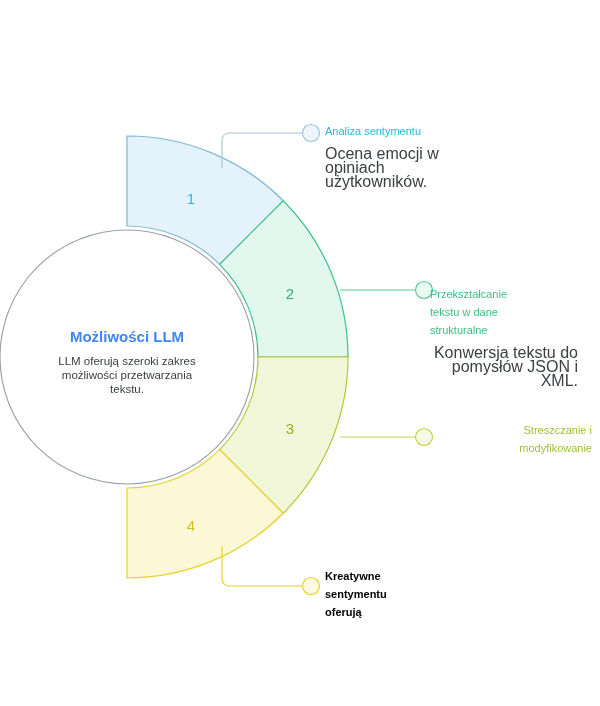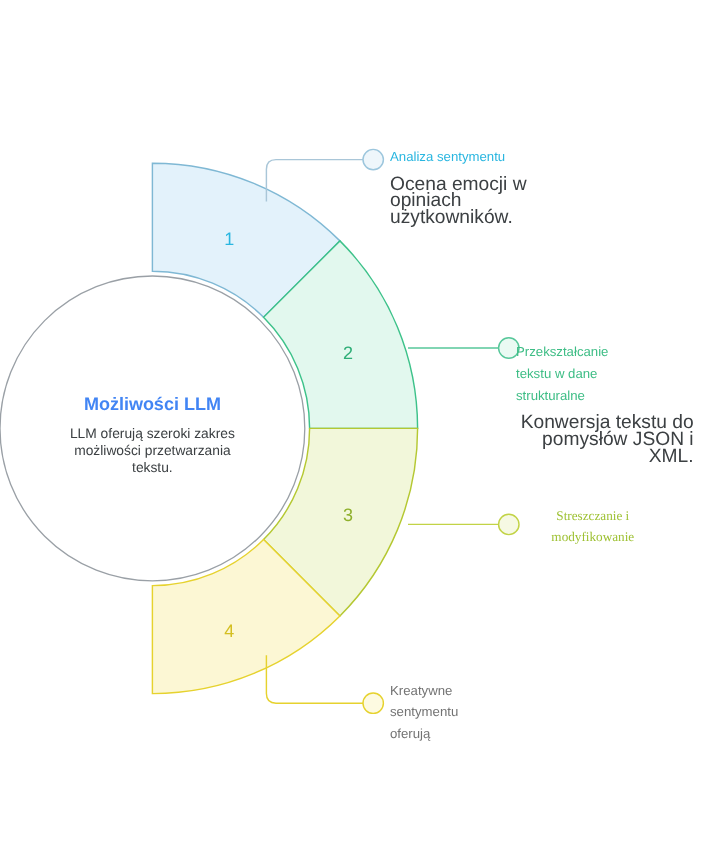--- a/index.html
+++ b/index.html
@@ -18,21 +18,21 @@
   .label{position:absolute;}
   .label .ttl{
     font-size:11px;line-height:18px;font-weight:400;margin:0 0 7px 0;
   }
   .label .desc{
     font-size:16px;line-height:14px;color:#3c4043;margin:0;
   }
   .lbl-1{left:325px;top:122px;width:160px;text-align:left;}
   .lbl-2{left:430px;top:272px;width:160px;text-align:left;}
   .lbl-2 .desc{text-align:right;width:148px;}
-  .lbl-3{left:416px;top:421px;width:156px;text-align:center;font-family:Liberation Serif, serif;}
+  .lbl-3{left:436px;top:421px;width:156px;text-align:right;}
   .lbl-4{left:325px;top:567px;width:160px;text-align:left;}
 </style>
 </head>
 <body>
 
 <div id="stage">
 
   <svg class="diagram" viewBox="0 0 600 706">
 
     <path d="M 127 136 A 221 221 0 0 1 283.27 200.73 L 219.63 264.37 A 131 131 0 0 0 127 226 Z" fill="#e3f2fb" stroke="#7fb8d4" stroke-width="1.2"></path>
@@ -89,20 +89,20 @@
   </div>
 
   <div class="label lbl-3">
     <p class="ttl" style="color:#9ec133;">
       <span>Streszczanie i</span><br>
       <span>modyfikowanie</span>
     </p>
   </div>
 
   <div class="label lbl-4">
-    <p class="ttl" style="color:#737373;">
+    <p class="ttl" style="color:#000000;font-weight:bold;">
       <span>Kreatywne</span><br>
       <span>sentymentu</span><br>
       <span>oferują</span>
     </p>
   </div>
 
 </div>
 
 </body></html>

